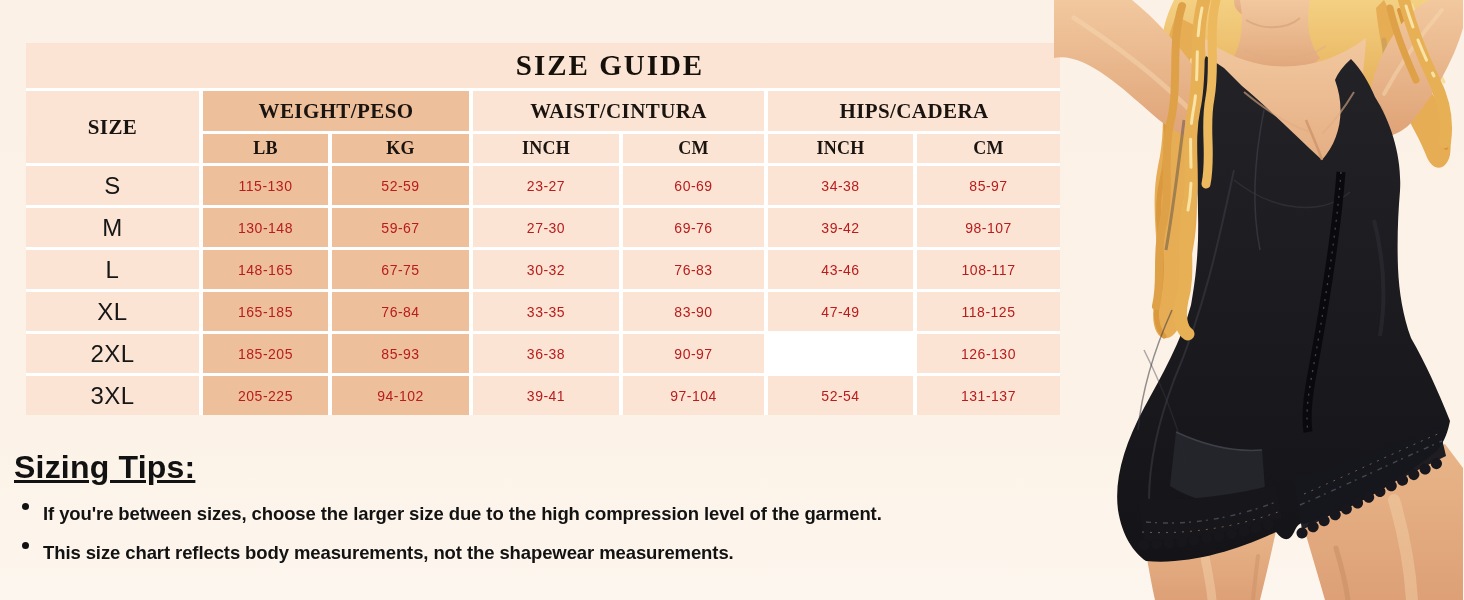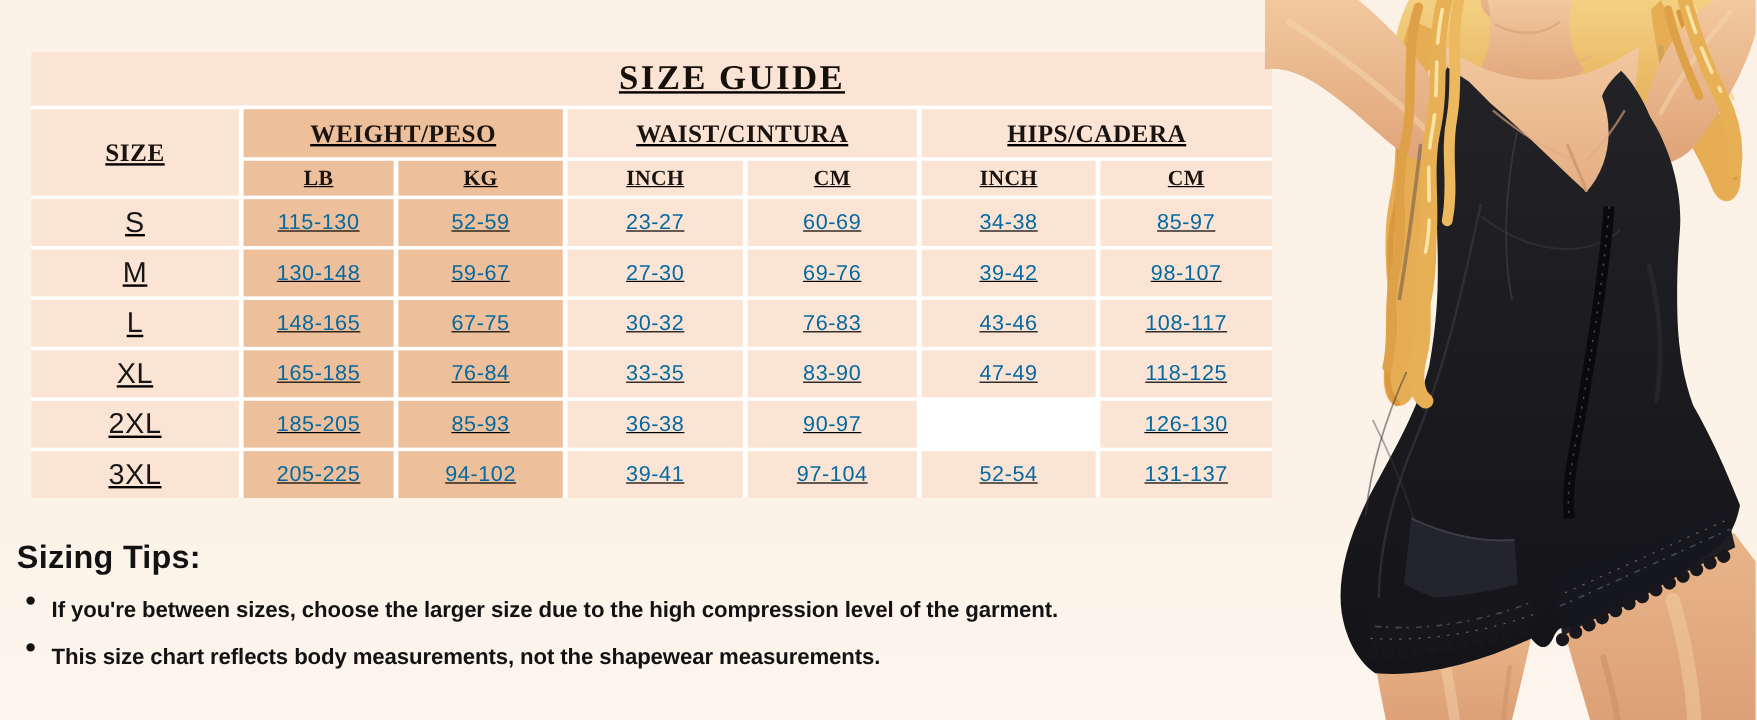--- a/index.html
+++ b/index.html
@@ -11,39 +11,38 @@
   }
 
   
   .size-table {
     position:absolute; left:26px; top:43px; width:1034px;
     display:grid;
     grid-template-columns:173px 125px 137px 146px 141px 145px 143px;
     grid-template-rows:45px 40px 29px repeat(6,39px);
     gap:3px 4px;
     background:#ffffff;
-    text-decoration:underline;
   }
   .cell { display:flex; align-items:center; justify-content:center; }
   .light { background:#fce4d5; }
   .dark  { background:#edbf9b; }
   .title-cell {
     grid-area:1 / 1 / 2 / 8; background:#fce4d5;
     font-family:"Liberation Serif", serif; font-weight:700;
     font-size:29px; letter-spacing:2px; color:#151009;
     padding-left:134px;
   }
   .hdr  { font-family:"Liberation Serif", serif; font-weight:700; font-size:21px; color:#1a1410; letter-spacing:.4px; }
   .sub  { font-family:"Liberation Serif", serif; font-weight:700; font-size:18px; color:#1a1410; letter-spacing:.3px; }
   .sizelbl { font-size:24px; font-weight:500; color:#161616; letter-spacing:.5px; }
-  .val  { font-size:18px; font-weight:400; color:#0369a1; letter-spacing:.5px; }
+  .val  { font-size:14px; font-weight:400; color:#b91c1c; letter-spacing:.5px; }
 
   
   .tips { position:absolute; left:14px; top:449px; width:990px; color:#121212; }
-  .tips-heading { font-size:27px; font-weight:700; letter-spacing:.2px; }
+  .tips-heading { font-size:32px; font-weight:700; letter-spacing:.2px;text-decoration:underline; }
   .tip-row { display:flex; align-items:flex-start; margin-top:17px; }
   .tip-dot { width:7px; height:7px; border-radius:50%; background:#111; margin:0 14px 0 8px; flex:0 0 auto; }
   .tip-text { font-size:18.5px; font-weight:700; letter-spacing:-0.1px; }
 
   
   .model-wrap { position:absolute; left:1054px; top:0; width:410px; height:600px; }
 </style>
 </head>
 <body>
 

